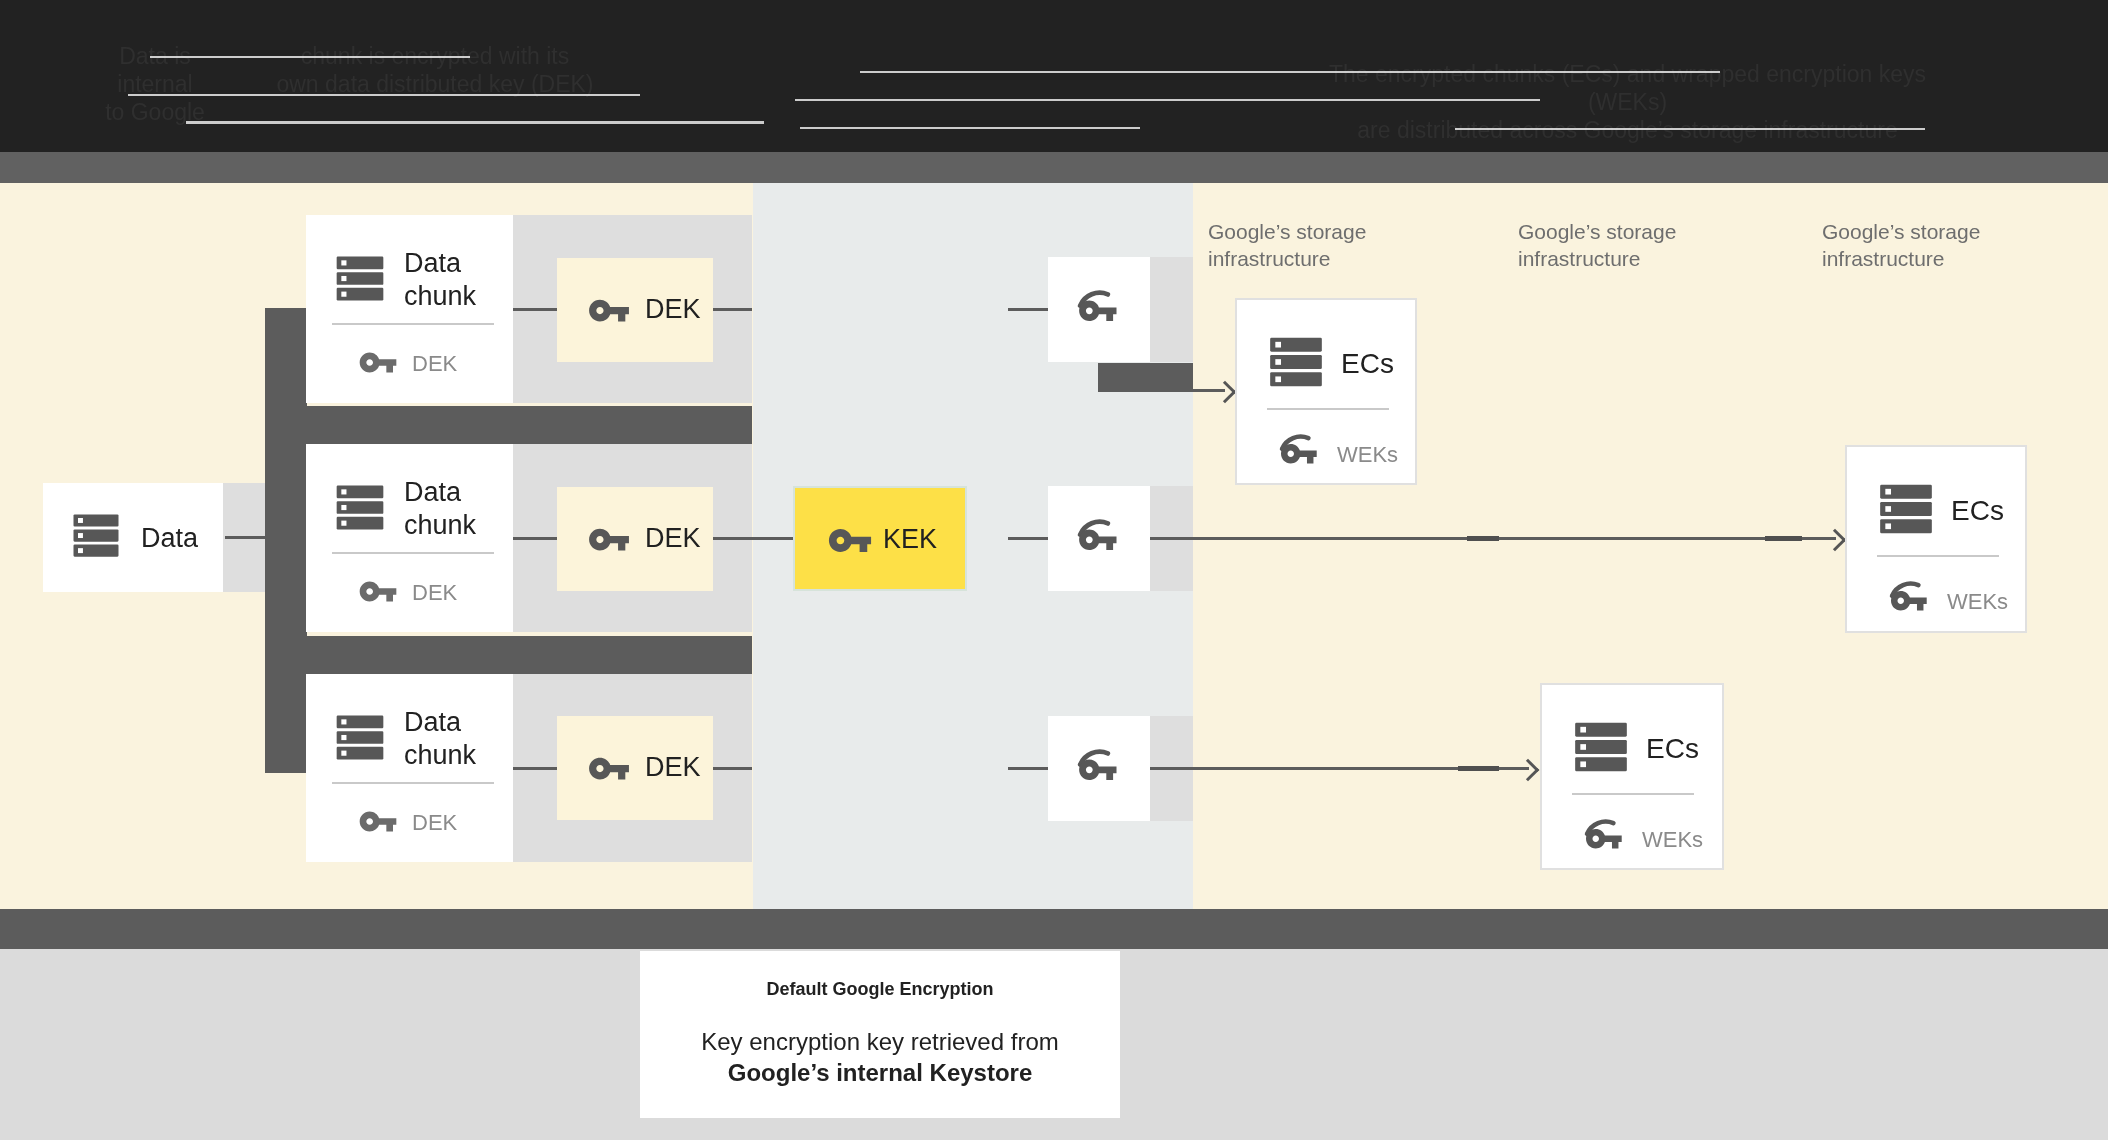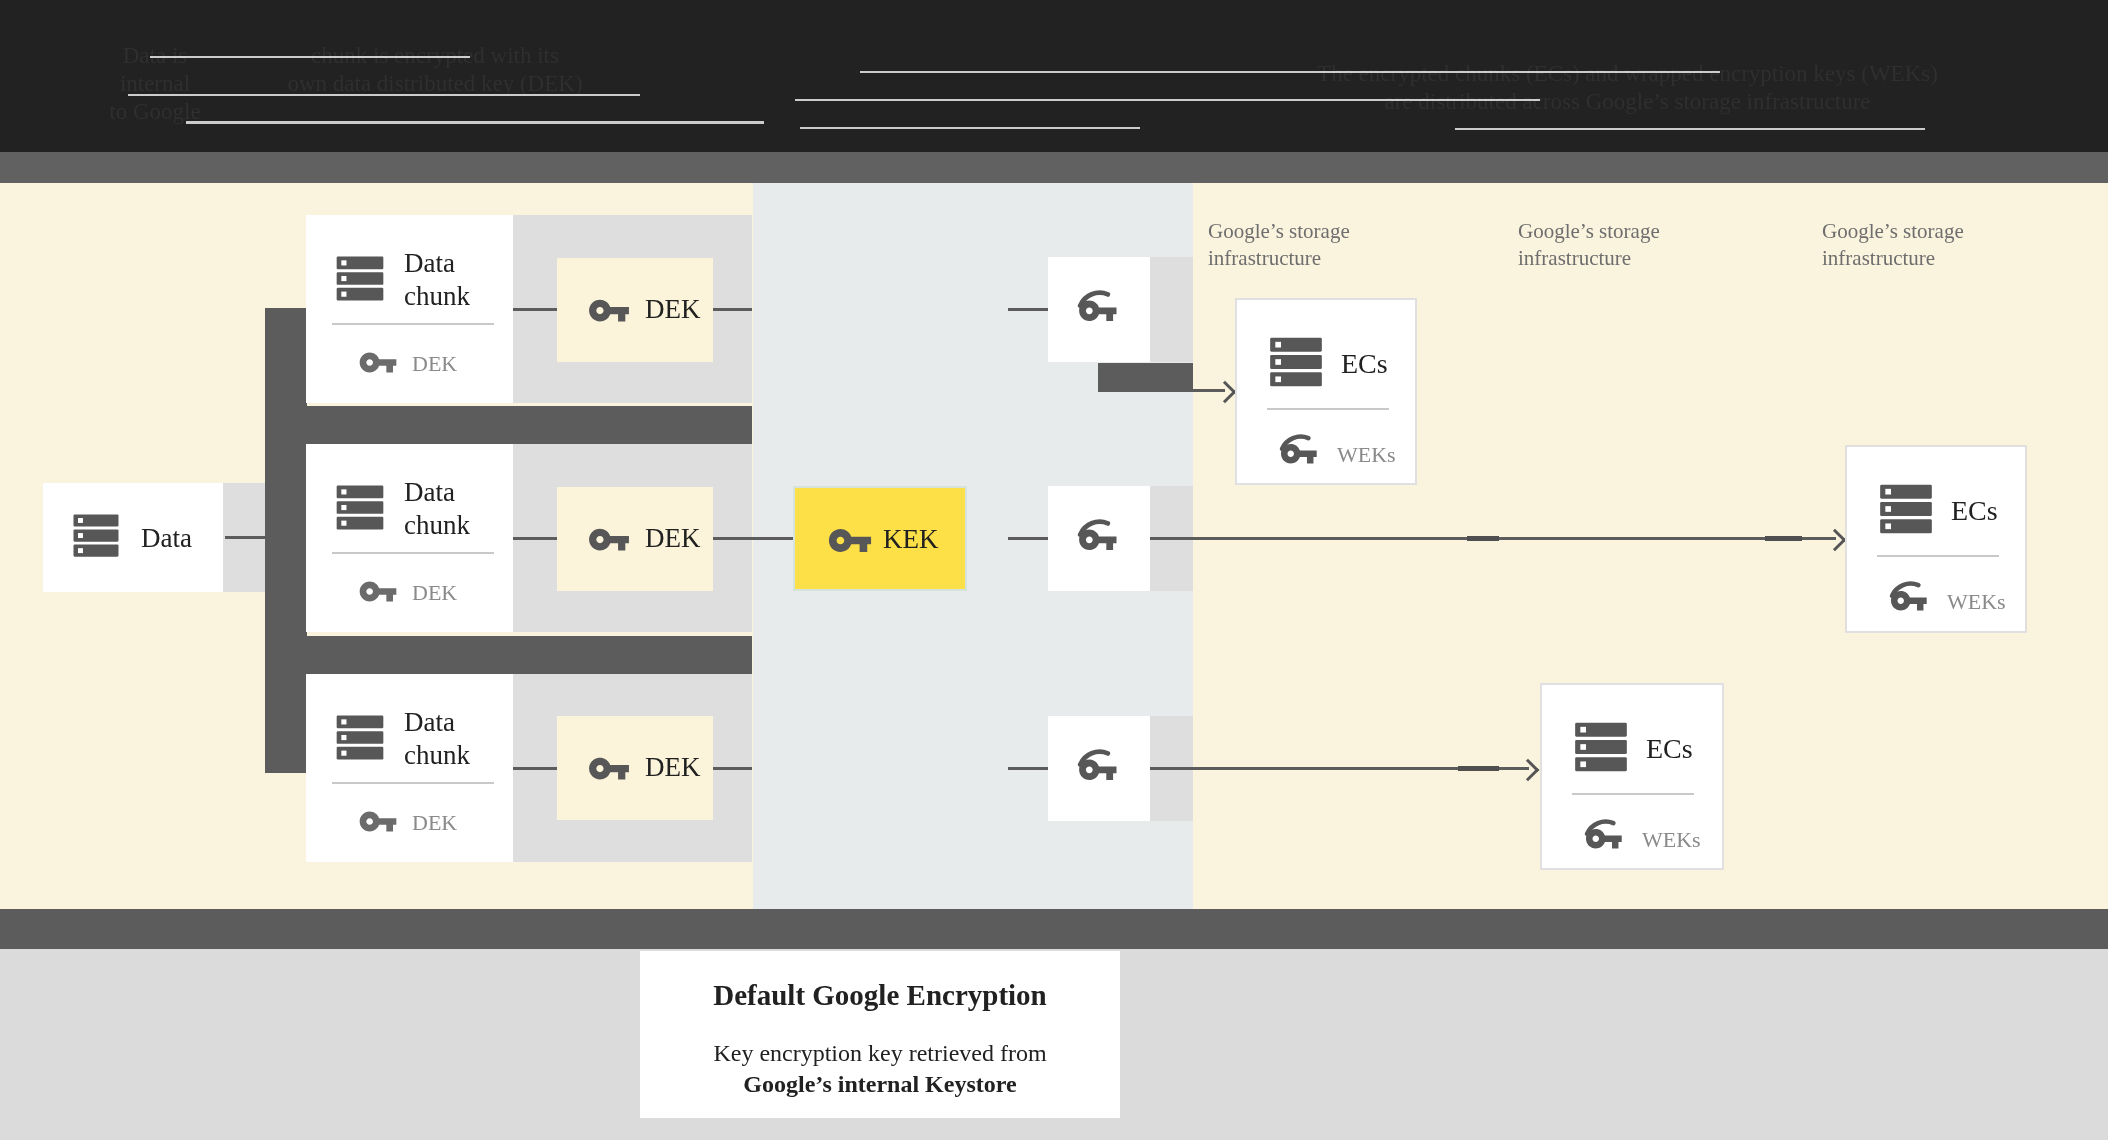--- a/index.html
+++ b/index.html
@@ -1,17 +1,17 @@
 <!DOCTYPE html>
 <html><head>
 <meta charset="utf-8">
 <style>
   html,body{margin:0;padding:0;background:#ffffff;}
   .stage{position:relative;width:2108px;height:1140px;overflow:hidden;
-         font-family:Liberation Serif, serif;}
+         font-family:Liberation Sans, sans-serif;}
 
   
   .band-black{position:absolute;left:0;top:0;width:2108px;height:152px;background:#222222;}
   .step{position:absolute;color:#2f2f2f;font-size:23px;line-height:28px;text-align:center;}
   .hl{position:absolute;background:#f2f2f2;opacity:.82;}
 
   .band-gray{position:absolute;left:0;top:152px;width:2108px;height:31px;background:#616161;}
 
   
   .main{position:absolute;left:0;top:183px;width:2108px;height:726px;background:#faf3de;}
@@ -31,21 +31,21 @@
   .ic-lite{color:#6b6b6b;}
 
   .dek-box{position:absolute;background:#fcf4da;}
   .kek-box{position:absolute;background:#fde047;border:2px solid #d6e3da;box-sizing:border-box;}
   .storage-label{position:absolute;color:#6e6e6e;font-size:21px;line-height:27px;}
 
   
   .band-bottom{position:absolute;left:0;top:909px;width:2108px;height:40px;background:#5c5c5c;}
   .footer{position:absolute;left:0;top:949px;width:2108px;height:191px;background:#dbdbdb;}
   .caption-card{position:absolute;left:640px;top:2px;width:480px;height:167px;background:#ffffff;text-align:center;color:#212121;}
-  .cap-title{margin-top:28px;font-size:29px;font-weight:700;}
+  .cap-title{margin-top:28px;font-size:18px;font-weight:700;}
   .cap-line{font-size:24px;line-height:31px;}
   .cap-line.first{margin-top:26px;}
   .bold{font-weight:700;}
   .notch{position:absolute;left:878px;top:945px;width:3px;height:9px;background:#5c5c5c;}
 </style>
 </head>
 <body>
 
 <svg width="0" height="0" style="position:absolute">
   <defs>

